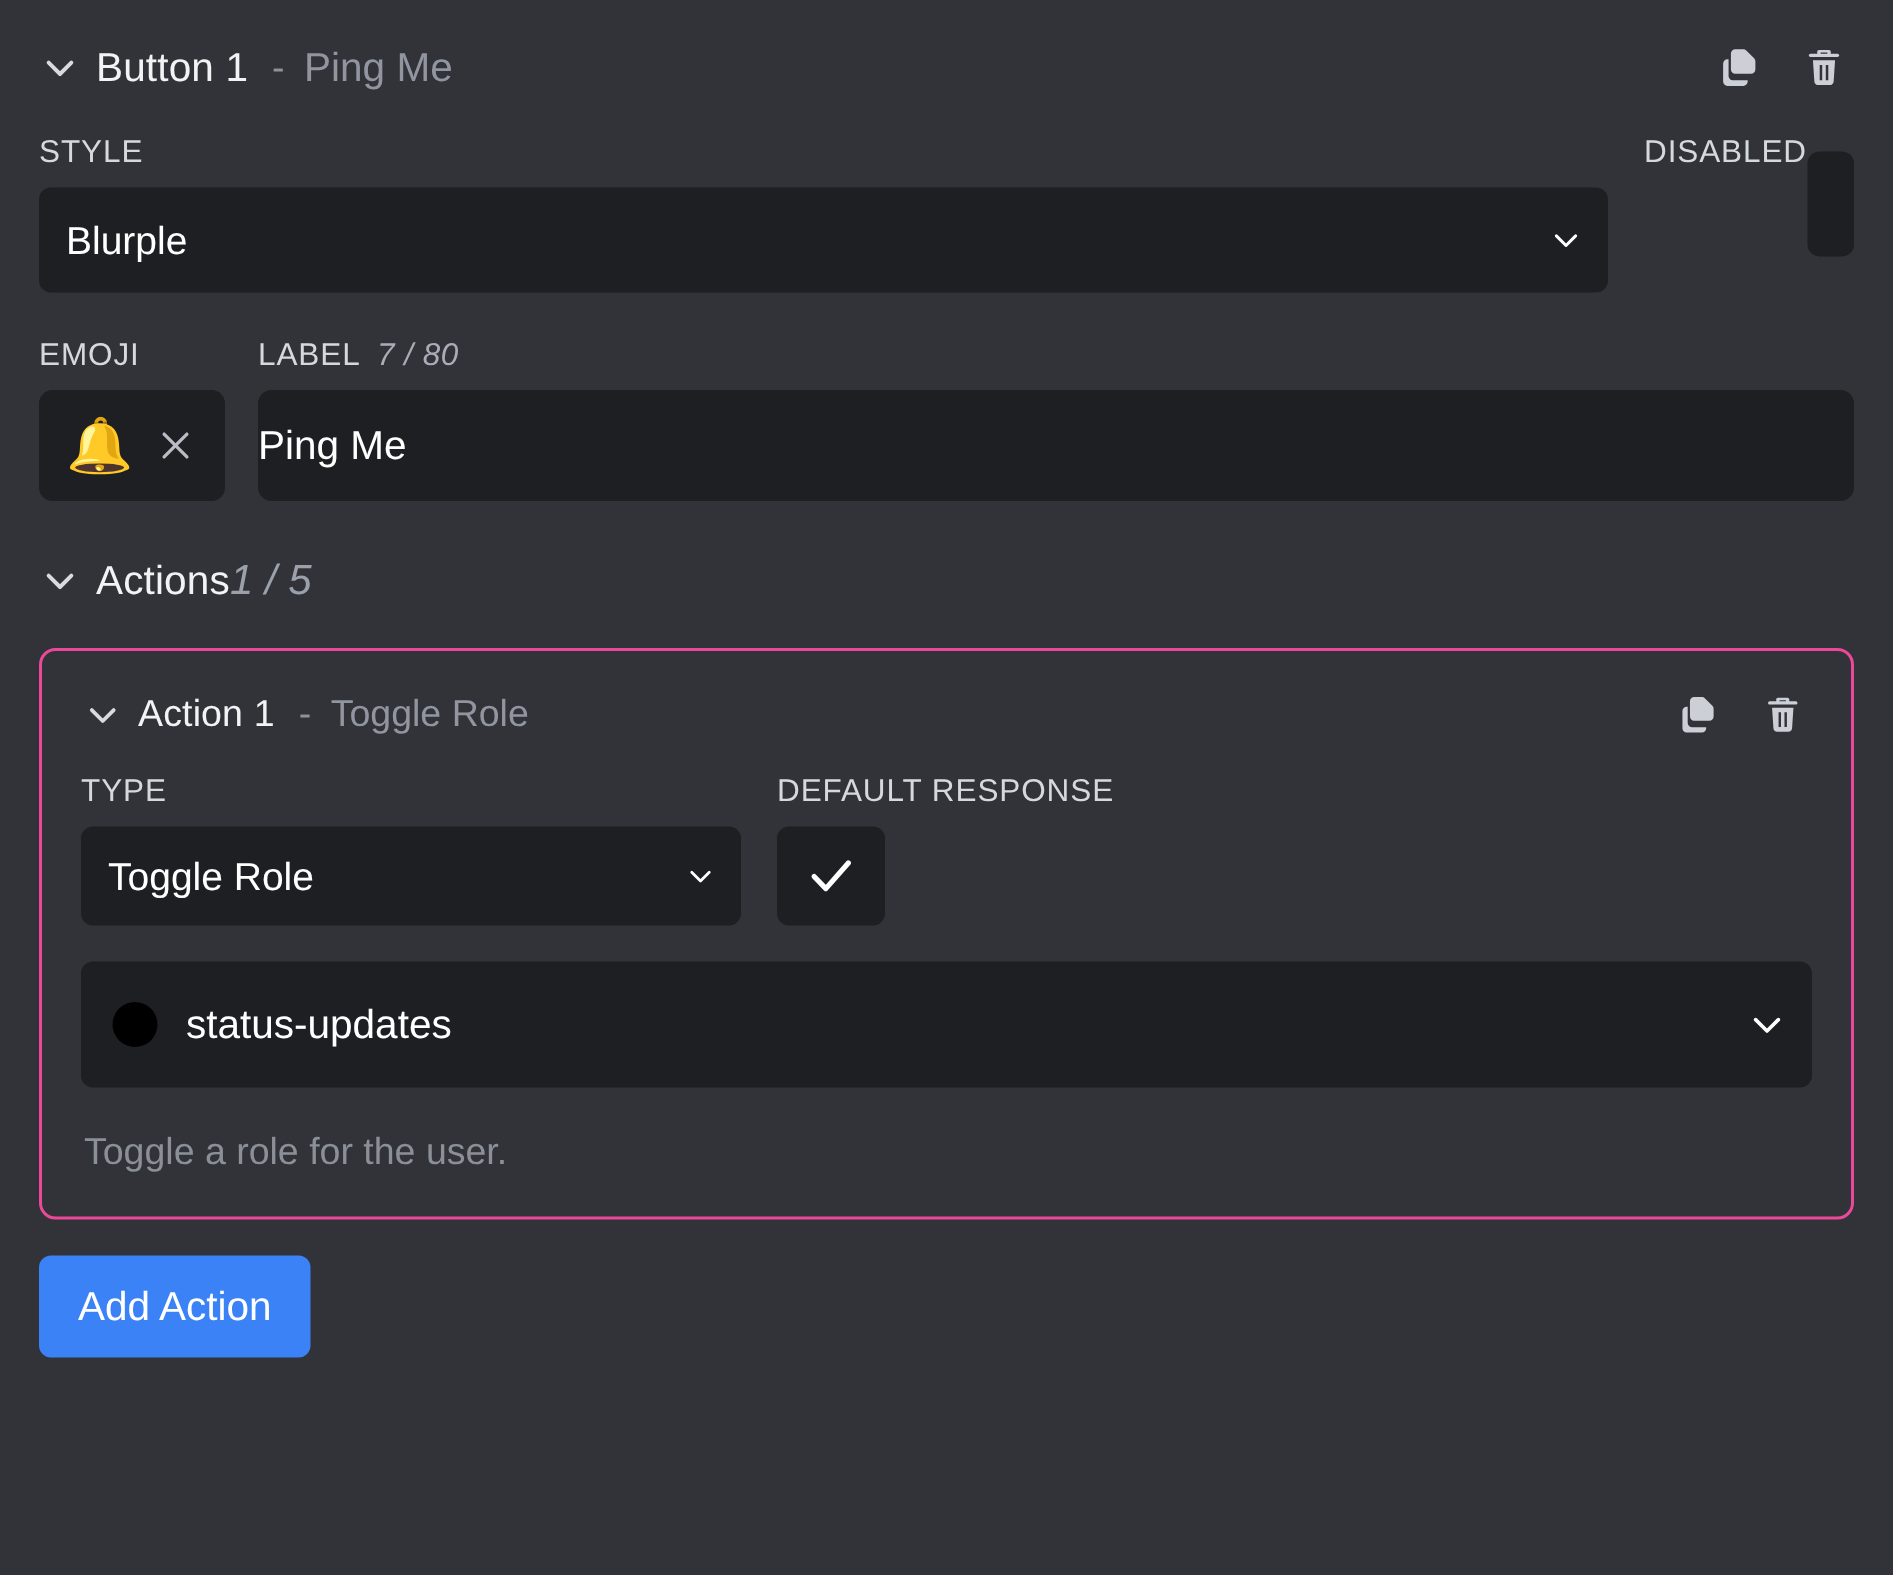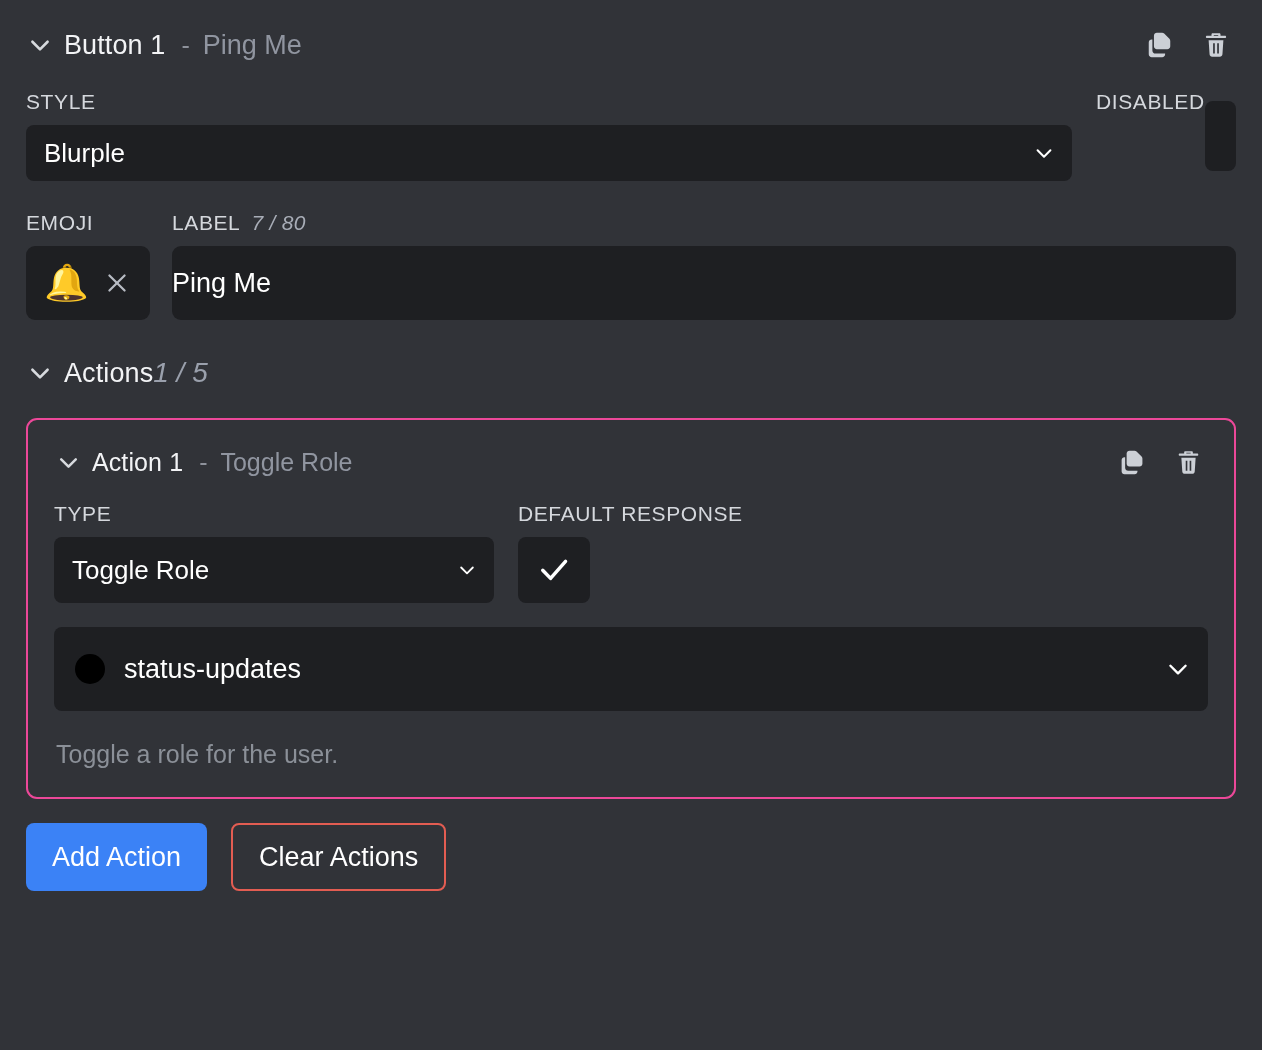--- a/index.html
+++ b/index.html
@@ -131,21 +131,21 @@
     overflow: hidden;
     text-overflow: ellipsis;
   }
   .control .sel-chevron {
     margin-left: auto;
     margin-right: 17px;
     display: flex;
     align-items: center;
   }
 
-  #style-select { height: 56px; margin-top: 11px; width: 100%; }
+  #style-select { height: 70px; margin-top: 11px; width: 100%; }
 
   .checkbox {
     background: #1e1f22;
     border-radius: 8px;
     width: 81px;
     height: 70px;
     margin-top: 11px;
     display: flex;
     align-items: center;
     justify-content: center;
@@ -419,16 +419,15 @@
           <polyline points="5,9 12,16 19,9"></polyline>
         </svg>
       </span>
     </div>
 
     <div class="action-desc">Toggle a role for the user.</div>
   </div>
 
   <div class="btn-row">
     <div class="btn btn-primary">Add Action</div>
-    <div class="btn btn-danger-outline">Clear Actions</div>
   </div>
 
 </div>
 
 </body></html>

